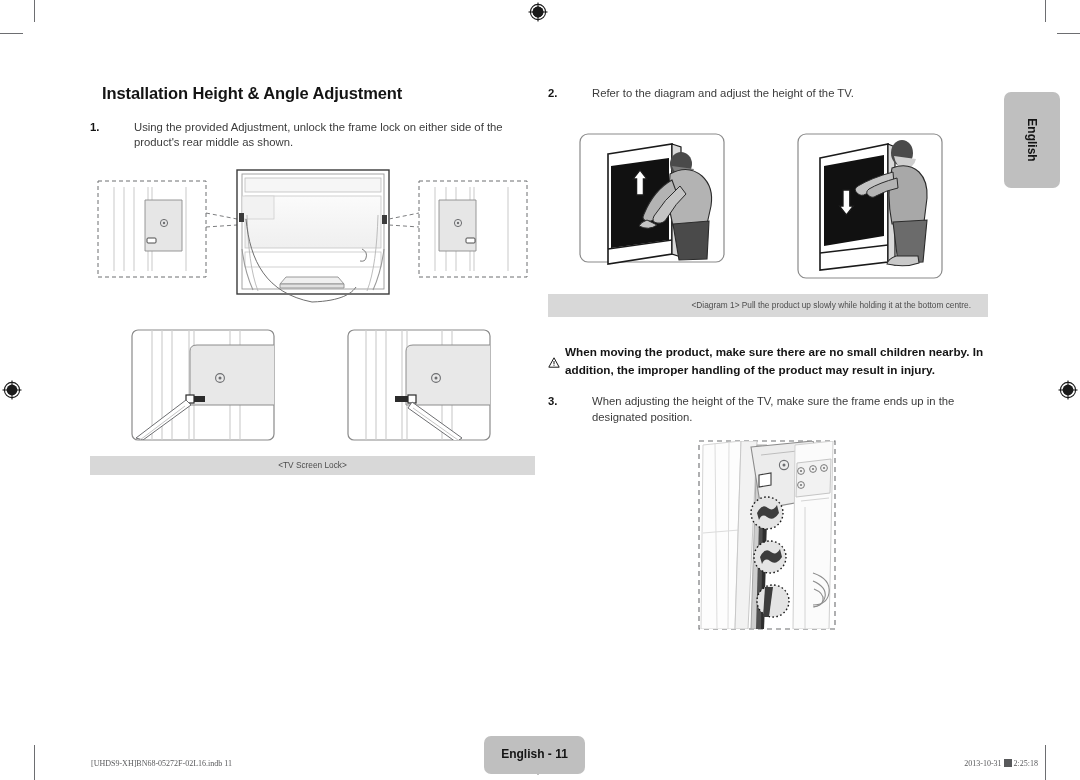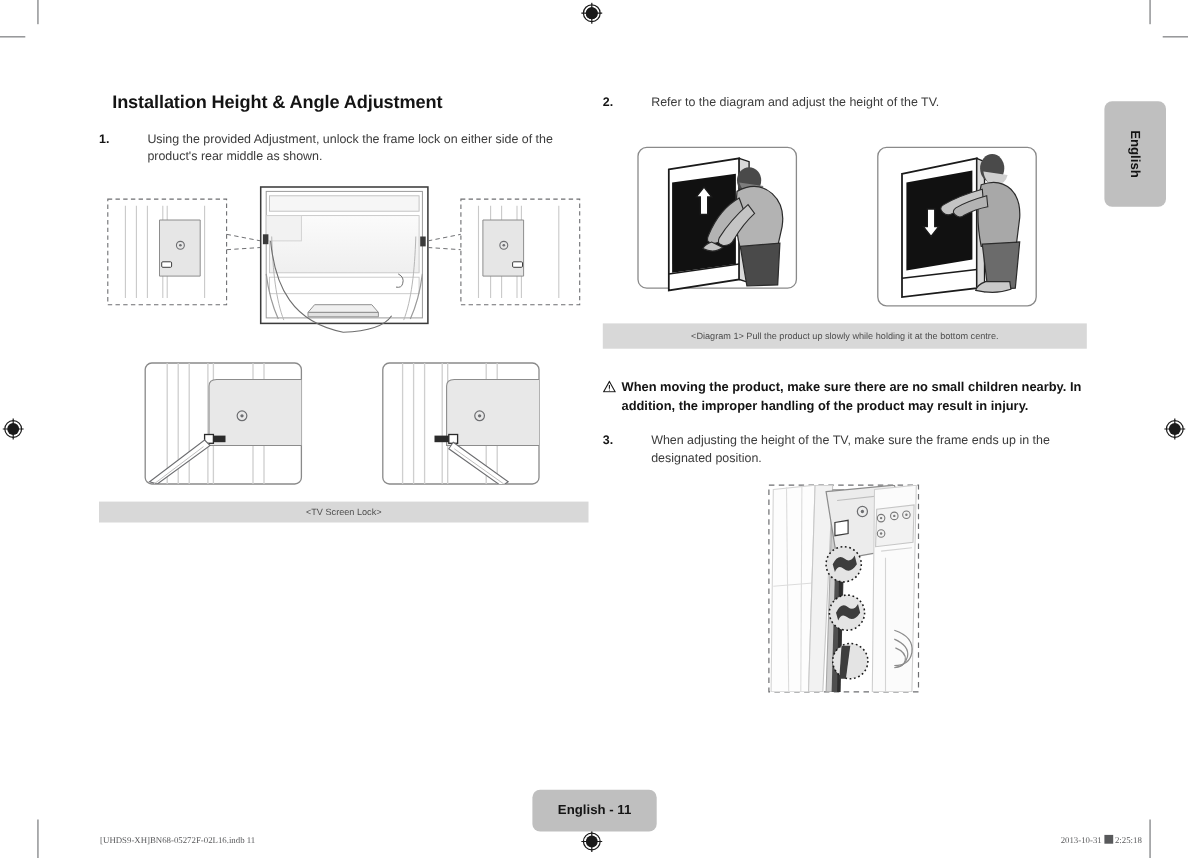--- a/index.html
+++ b/index.html
@@ -37,40 +37,40 @@
   }
   .note .txt{font-size:11.7px;line-height:17.5px;font-weight:bold;color:#141414;}
 
   
   .caption-row{display:flex;gap:2px;margin-top:10px;}
   .caption{
     background:#d8d8d8;color:#4d4d4d;text-align:center;
     font-size:8.3px;line-height:11.5px;padding:4px 6px;
     flex:1 1 0;
   }
-  .caption.tall{padding:6px 4px;}
+  .caption.tall{padding:6px 17px;text-align:right;}
 
   
   .fig{position:relative;}
   .fig svg{display:block;}
 
   
   .side-tab{
     position:absolute;left:1004px;top:92px;width:56px;height:96px;
     background:#bfbfbf;border-radius:7px;
   }
   .side-tab span{
     position:absolute;left:50%;top:50%;
     transform:translate(-50%,-50%) rotate(90deg);
     white-space:nowrap;font-size:12px;font-weight:bold;color:#141414;
   }
 
   
   .page-badge{
-    position:absolute;left:484px;top:718px;width:113px;height:38px;
+    position:absolute;left:484px;top:736px;width:101px;height:38px;
     background:#bfbfbf;border-radius:7px;
   }
   .page-badge span{
     position:absolute;left:0;right:0;top:11px;text-align:center;
     font-size:12px;font-weight:bold;color:#141414;
   }
   .foot-left{
     position:absolute;left:46px;top:759px;font-size:8px;color:#58595b;
     font-family:"Liberation Serif","DejaVu Serif",serif;white-space:nowrap;padding-left:45px;
   }
@@ -335,21 +335,21 @@
             <path d="M348 138 q-8 3 -9 8 q18 4 32 -1 l-1 -7 z" fill="#c9c9c9" stroke="#2b2b2b" stroke-width="1.1"></path>
           </g>
         </g>
       </svg>
     </div>
 
     <div class="caption-row" style="margin-top:8px;">
       <div class="caption tall">&lt;Diagram 1&gt; Pull the product up slowly while holding it at the bottom centre.</div>
     </div>
 
-    <div class="note" style="margin-top:26px;">
+    <div class="note" style="margin-top:26px;align-items:center;">
       <div class="warn">
         <svg width="12" height="11" viewBox="0 0 12 11" style="display:block;margin-top:3px;">
           <path d="M6 0.8 L11.2 10.2 H0.8 Z" fill="none" stroke="#1a1a1a" stroke-width="1"></path>
           <line x1="6" y1="4" x2="6" y2="7.4" stroke="#1a1a1a" stroke-width="1"></line>
           <circle cx="6" cy="8.6" r="0.5" fill="#1a1a1a"></circle>
         </svg>
       </div>
       <div class="txt">When moving the product, make sure there are no small children nearby. In addition, the improper handling of the product may result in injury.</div>
     </div>
 

